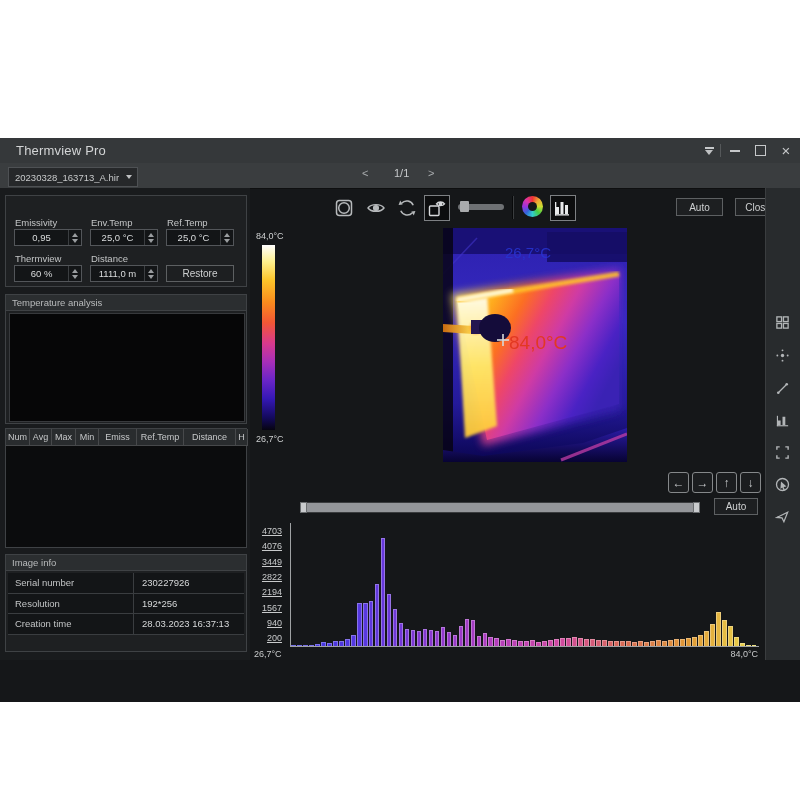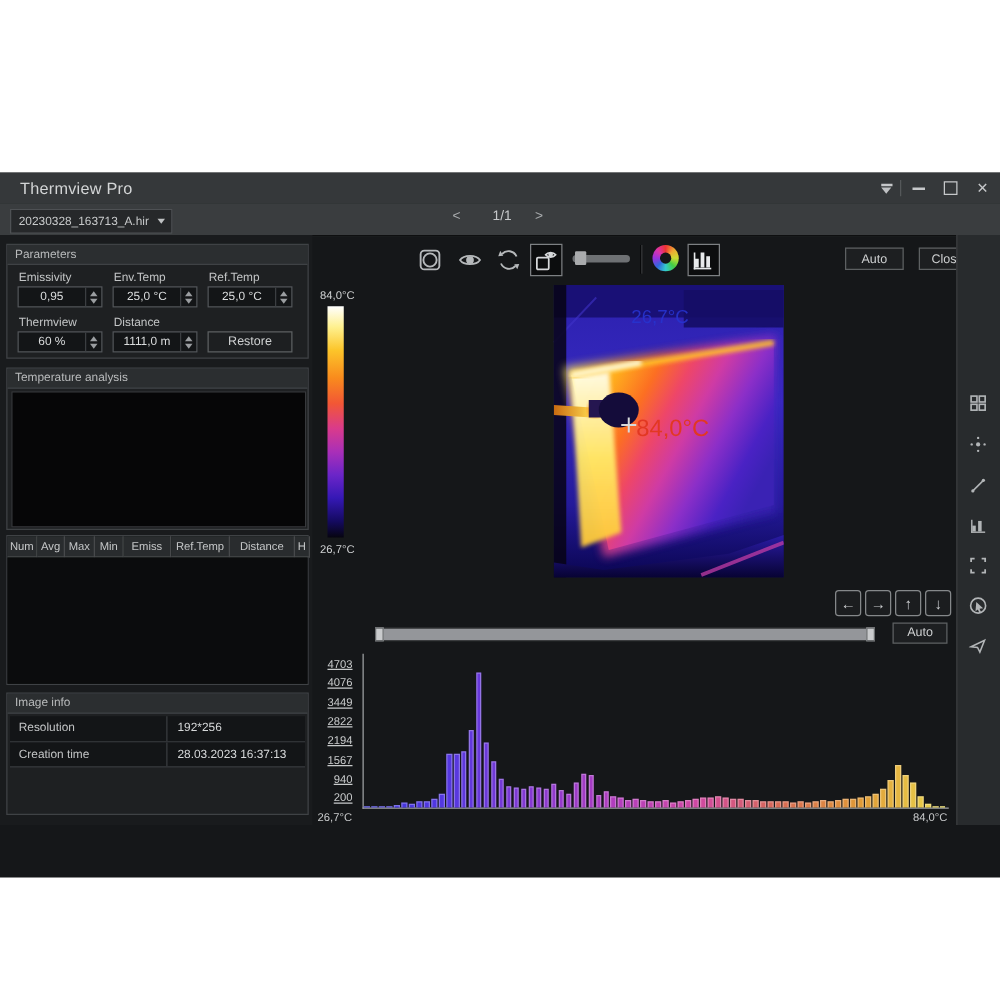--- a/index.html
+++ b/index.html
@@ -103,21 +103,20 @@
     <span>20230328_163713_A.hir</span>
     <div class="tri-down"></div>
   </div>
   <div class="abs pagenav" style="left:362px;">&lt;</div>
   <div class="abs pagenav" style="left:394px;color:#c6c8ca;">1/1</div>
   <div class="abs pagenav" style="left:428px;">&gt;</div>
 
   <div class="abs" id="leftpanel"></div>
 
   <div class="grp" style="top:57px;height:92px;">
-    <div class="grp-h">Parameters</div>
     <div class="lbl" style="left:9px;top:21px;">Emissivity</div>
     <div class="lbl" style="left:85px;top:21px;">Env.Temp</div>
     <div class="lbl" style="left:161px;top:21px;">Ref.Temp</div>
     <div class="spin" style="left:8px;top:33px;">
       <span class="val">0,95</span>
       <span class="btns">
             <i class="tri-u"></i>
             <i class="tri-d"></i>
           </span>
     </div>
@@ -169,20 +168,25 @@
           <div class="an-col" style="width: 47px;">Ref.Temp</div>
           <div class="an-col" style="width: 52px;">Distance</div>
           <div class="an-col" style="width: 12px;">H</div>
         </div>
     <div class="abs" style="left:0;top:17px;width:240px;height:101px;background:#0b0c0d;"></div>
   </div>
 
   <div class="grp" style="top:416px;height:98px;">
     <div class="grp-h">Image info</div>
     <div id="info-rows" style="margin:2px 2px 0 2px;">
+          <div class="inforow">
+            <span class="k">Serial number</span>
+            <span class="divline"></span>
+            <span class="v">230227926</span>
+          </div>
           <div class="inforow">
             <span class="k">Resolution</span>
             <span class="divline"></span>
             <span class="v">192*256</span>
           </div>
           <div class="inforow">
             <span class="k">Creation time</span>
             <span class="divline"></span>
             <span class="v">28.03.2023 16:37:13</span>
           </div>

